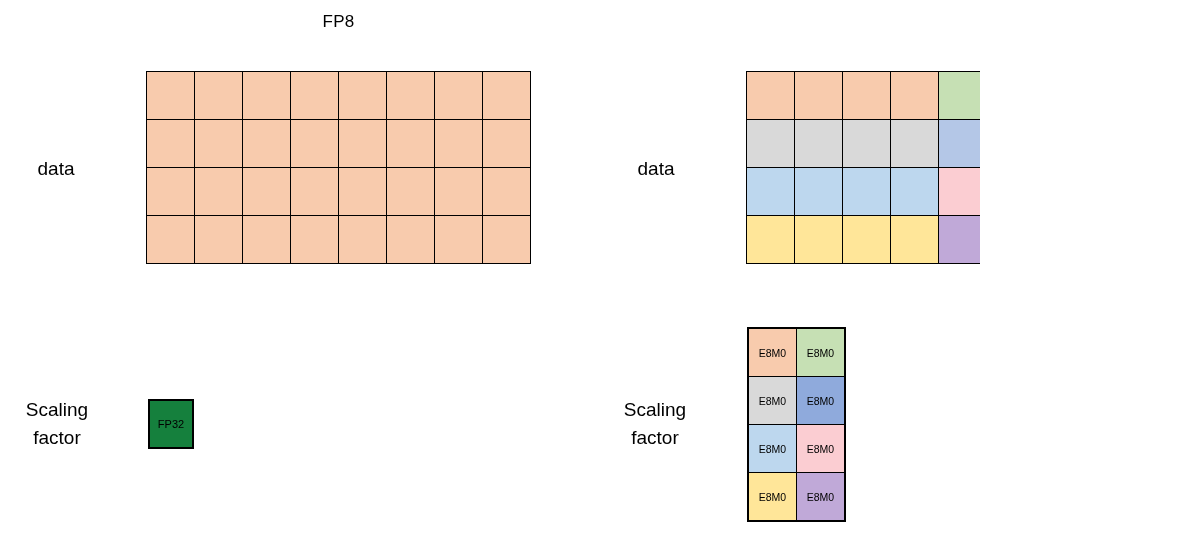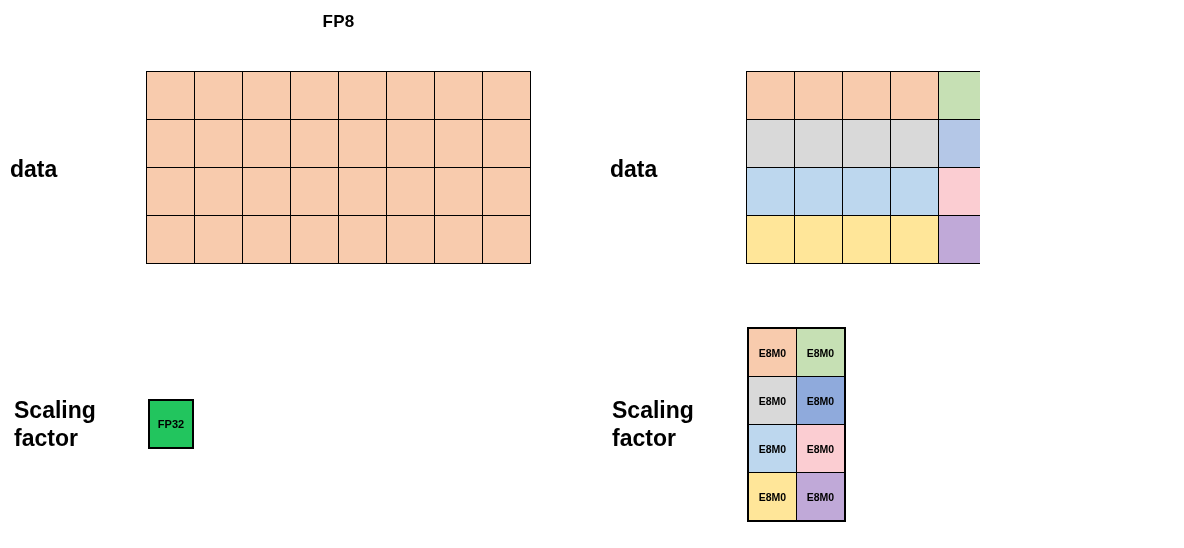--- a/index.html
+++ b/index.html
@@ -10,37 +10,36 @@
   body {
     font-family: "Liberation Sans", sans-serif;
     color: #000000;
   }
   .canvas {
     position: relative;
     width: 980px;
     height: 548px;
     background: #ffffff;
     overflow: hidden;
-    font-weight: bold;
   }
   .title {
     position: absolute;
     width: 385px;
     text-align: center;
     font-size: 17px;
     line-height: 22px;
     letter-spacing: 0.2px;
   }
   .t-fp8 { left: 146px; top: 11px; }
   .t-mxfp8 { left: 746px; top: 11px; }
 
   .side-label {
     position: absolute;
-    text-align: left;
-    font-size: 23px;
+    text-align: center;
+    font-size: 19px;
     line-height: 28px;
   }
   .dl-fp8   { left: 10px;  top: 155px; width: 92px; }
   .dl-mxfp8 { left: 610px; top: 155px; width: 92px; }
   .sl-fp8   { left: 14px;  top: 396px; width: 86px; }
   .sl-mxfp8 { left: 612px; top: 396px; width: 86px; }
 
   .grid {
     position: absolute;
     display: grid;
@@ -118,21 +117,21 @@
       <div class="cell" style="background: rgb(248, 203, 173);"></div>
       <div class="cell" style="background: rgb(248, 203, 173);"></div>
       <div class="cell" style="background: rgb(248, 203, 173);"></div>
       <div class="cell" style="background: rgb(248, 203, 173);"></div>
       <div class="cell" style="background: rgb(248, 203, 173);"></div>
       <div class="cell" style="background: rgb(248, 203, 173);"></div>
     </div>
 
   <div class="side-label sl-fp8">Scaling factor</div>
 
-  <div class="cellbox" style="background: #22c55e; text-align: right;">
+  <div class="cellbox" style="background: #15803d; text-align: right;">
     <span>FP32</span>
   </div>
 
 
   <div class="side-label dl-mxfp8">data</div>
 
   <div class="grid g-mxfp8" style="grid-template-columns: repeat(8, 47px);">
       <div class="cell" style="background: rgb(248, 203, 173);"></div>
       <div class="cell" style="background: rgb(248, 203, 173);"></div>
       <div class="cell" style="background: rgb(248, 203, 173);"></div>

